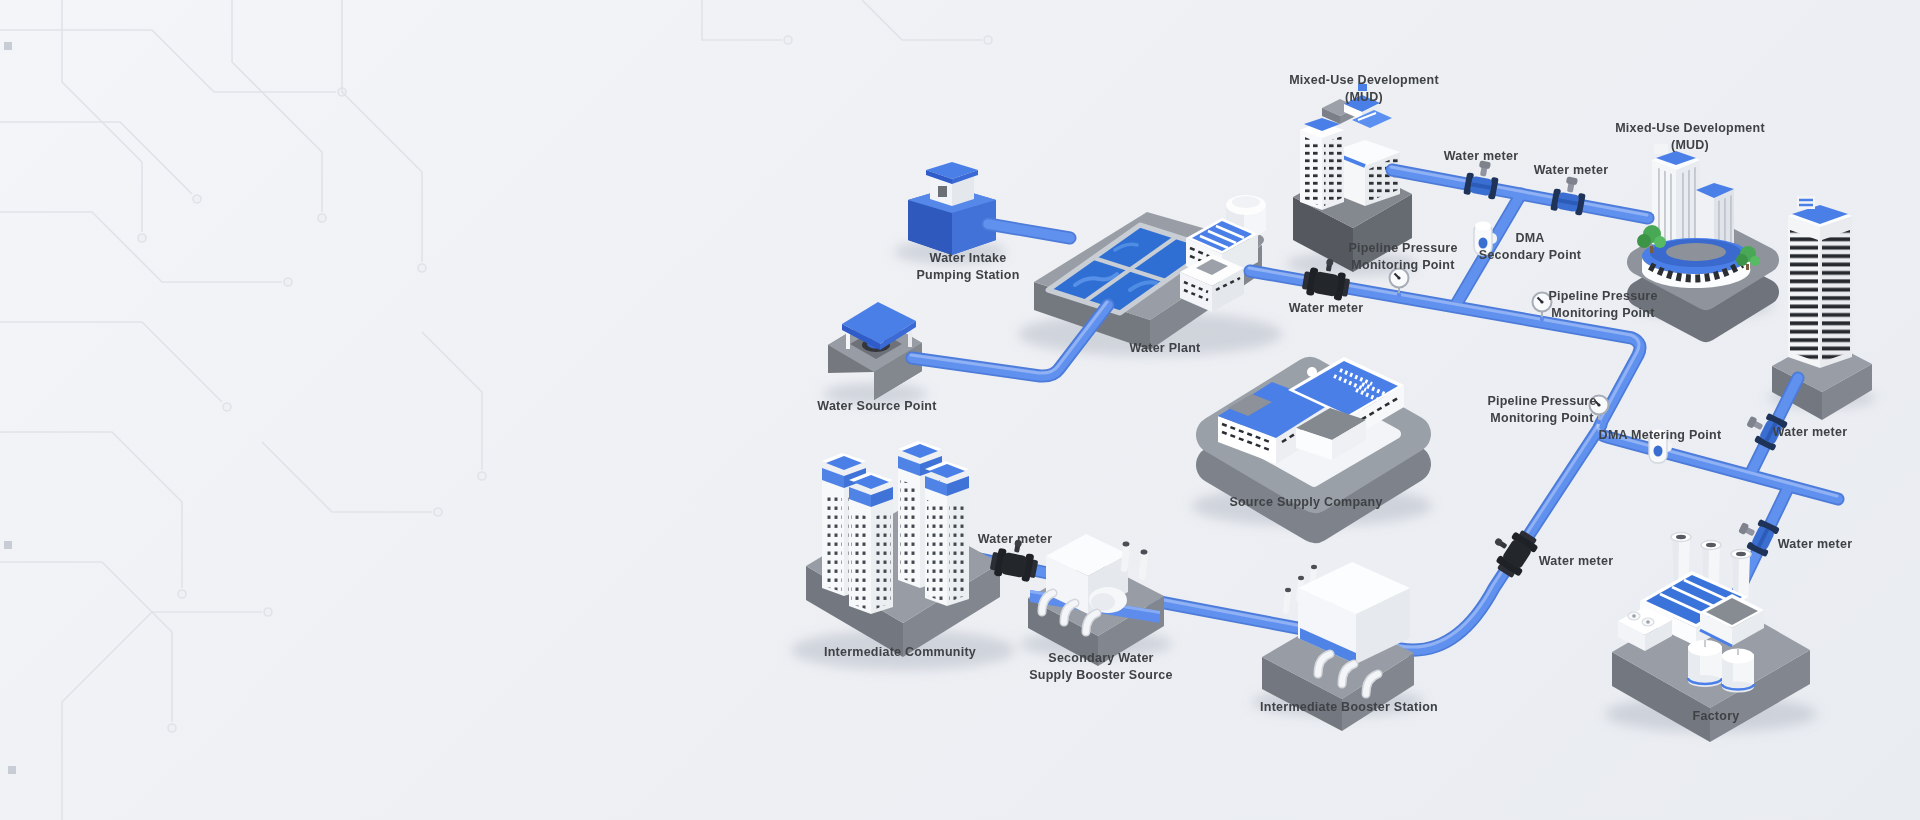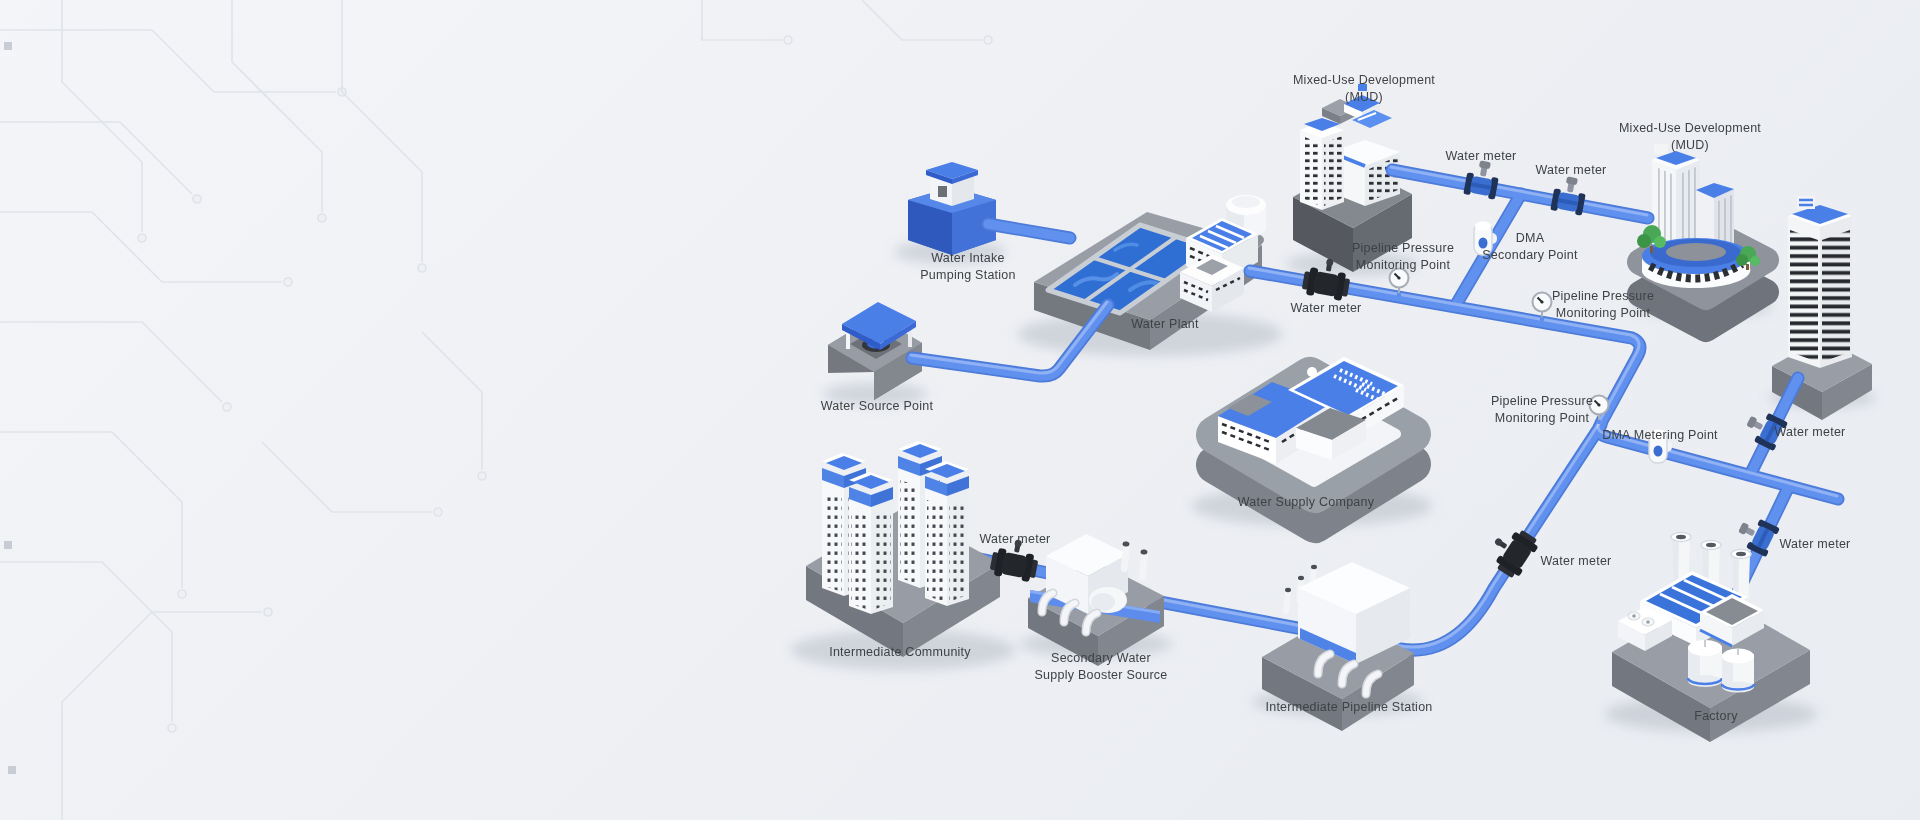--- a/index.html
+++ b/index.html
@@ -1,20 +1,20 @@
 <!DOCTYPE html>
 <html><head>
 <meta charset="utf-8">
 <style>
   html,body{margin:0;padding:0;}
   body{width:1920px;height:820px;overflow:hidden;font-family:"Liberation Sans",sans-serif;}
   .stage{position:relative;width:1920px;height:820px;background:linear-gradient(135deg,#f3f5f8 0%,#edeff3 55%,#e9ecf1 100%);}
   .stage svg{position:absolute;left:0;top:0;}
   .lbl{position:absolute;transform:translateX(-50%);text-align:center;white-space:pre-line;
-       font-size:12.5px;line-height:1.32;letter-spacing:.25px;color:#3f4245;}
+       font-size:12.5px;line-height:1.32;letter-spacing:.25px;color:#3f4245;font-weight:bold;}
 </style>
 </head>
 <body>
 
 <div class="stage">
 <svg width="1920" height="820" viewBox="0 0 1920 820">
   <defs>
     <filter id="soft" x="-60%" y="-60%" width="220%" height="220%">
           <feGaussianBlur stdDeviation="6"></feGaussianBlur>
         </filter>
@@ -526,28 +526,28 @@
 <div class="lbl" style="left:1571px;top:162px">Water meter</div>
 <div class="lbl" style="left:968px;top:250px">Water Intake
 Pumping Station</div>
 <div class="lbl" style="left:1403px;top:240px">Pipeline Pressure
 Monitoring Point</div>
 <div class="lbl" style="left:1530px;top:230px">DMA
 Secondary Point</div>
 <div class="lbl" style="left:1603px;top:288px">Pipeline Pressure
 Monitoring Point</div>
 <div class="lbl" style="left:1326px;top:300px">Water meter</div>
-<div class="lbl" style="left:1165px;top:316px">Water Plant</div>
+<div class="lbl" style="left:1165px;top:340px">Water Plant</div>
 <div class="lbl" style="left:877px;top:398px">Water Source Point</div>
 <div class="lbl" style="left:1542px;top:393px">Pipeline Pressure
 Monitoring Point</div>
 <div class="lbl" style="left:1660px;top:427px">DMA Metering Point</div>
 <div class="lbl" style="left:1810px;top:424px">Water meter</div>
-<div class="lbl" style="left:1306px;top:494px">Water Supply Company</div>
+<div class="lbl" style="left:1306px;top:494px">Source Supply Company</div>
 <div class="lbl" style="left:1015px;top:531px">Water meter</div>
 <div class="lbl" style="left:1815px;top:536px">Water meter</div>
 <div class="lbl" style="left:1576px;top:553px">Water meter</div>
 <div class="lbl" style="left:900px;top:644px">Intermediate Community</div>
 <div class="lbl" style="left:1101px;top:650px">Secondary Water
 Supply Booster Source</div>
-<div class="lbl" style="left:1349px;top:699px">Intermediate Pipeline Station</div>
+<div class="lbl" style="left:1349px;top:699px">Intermediate Booster Station</div>
 <div class="lbl" style="left:1716px;top:708px">Factory</div>
 </div>
 
 </body></html>

